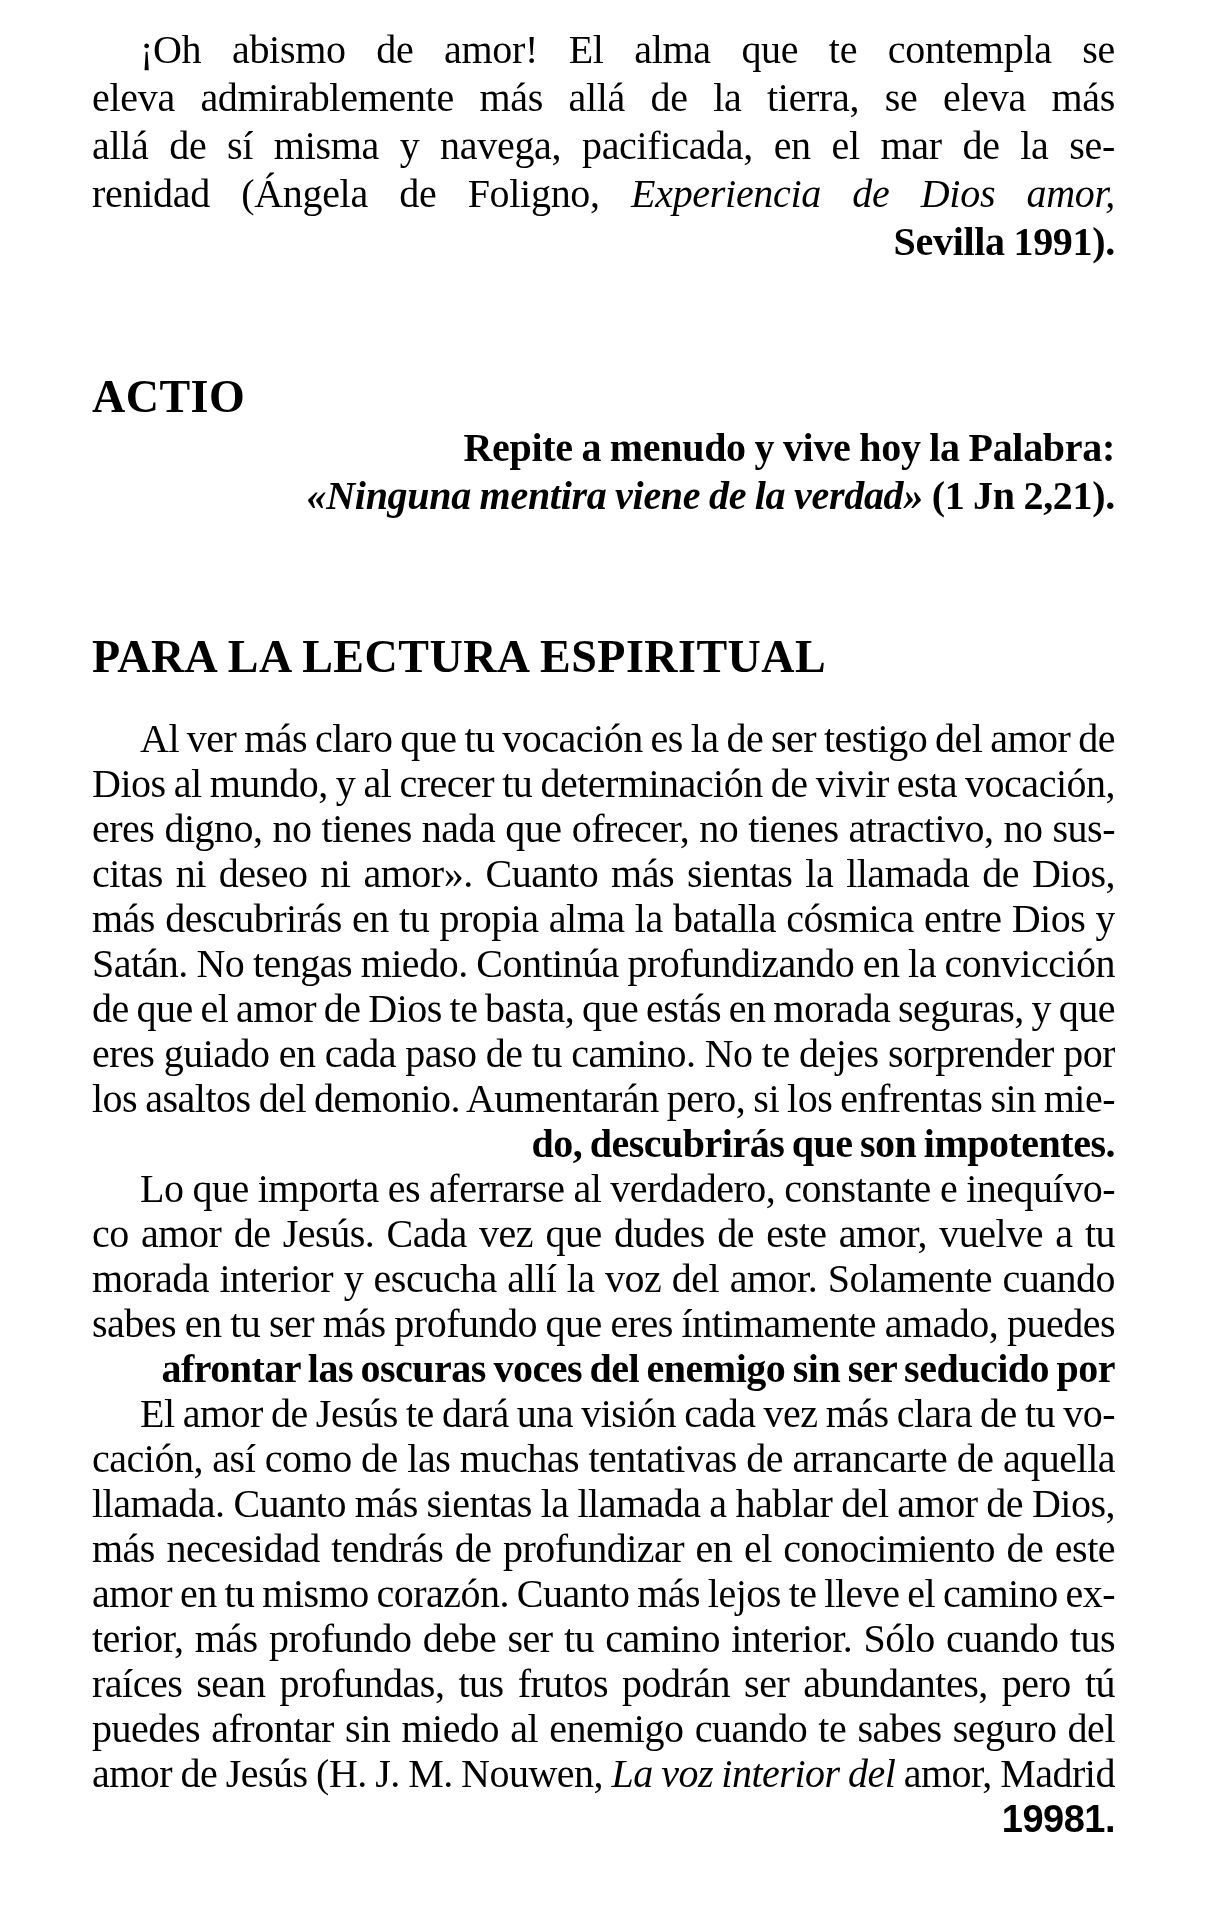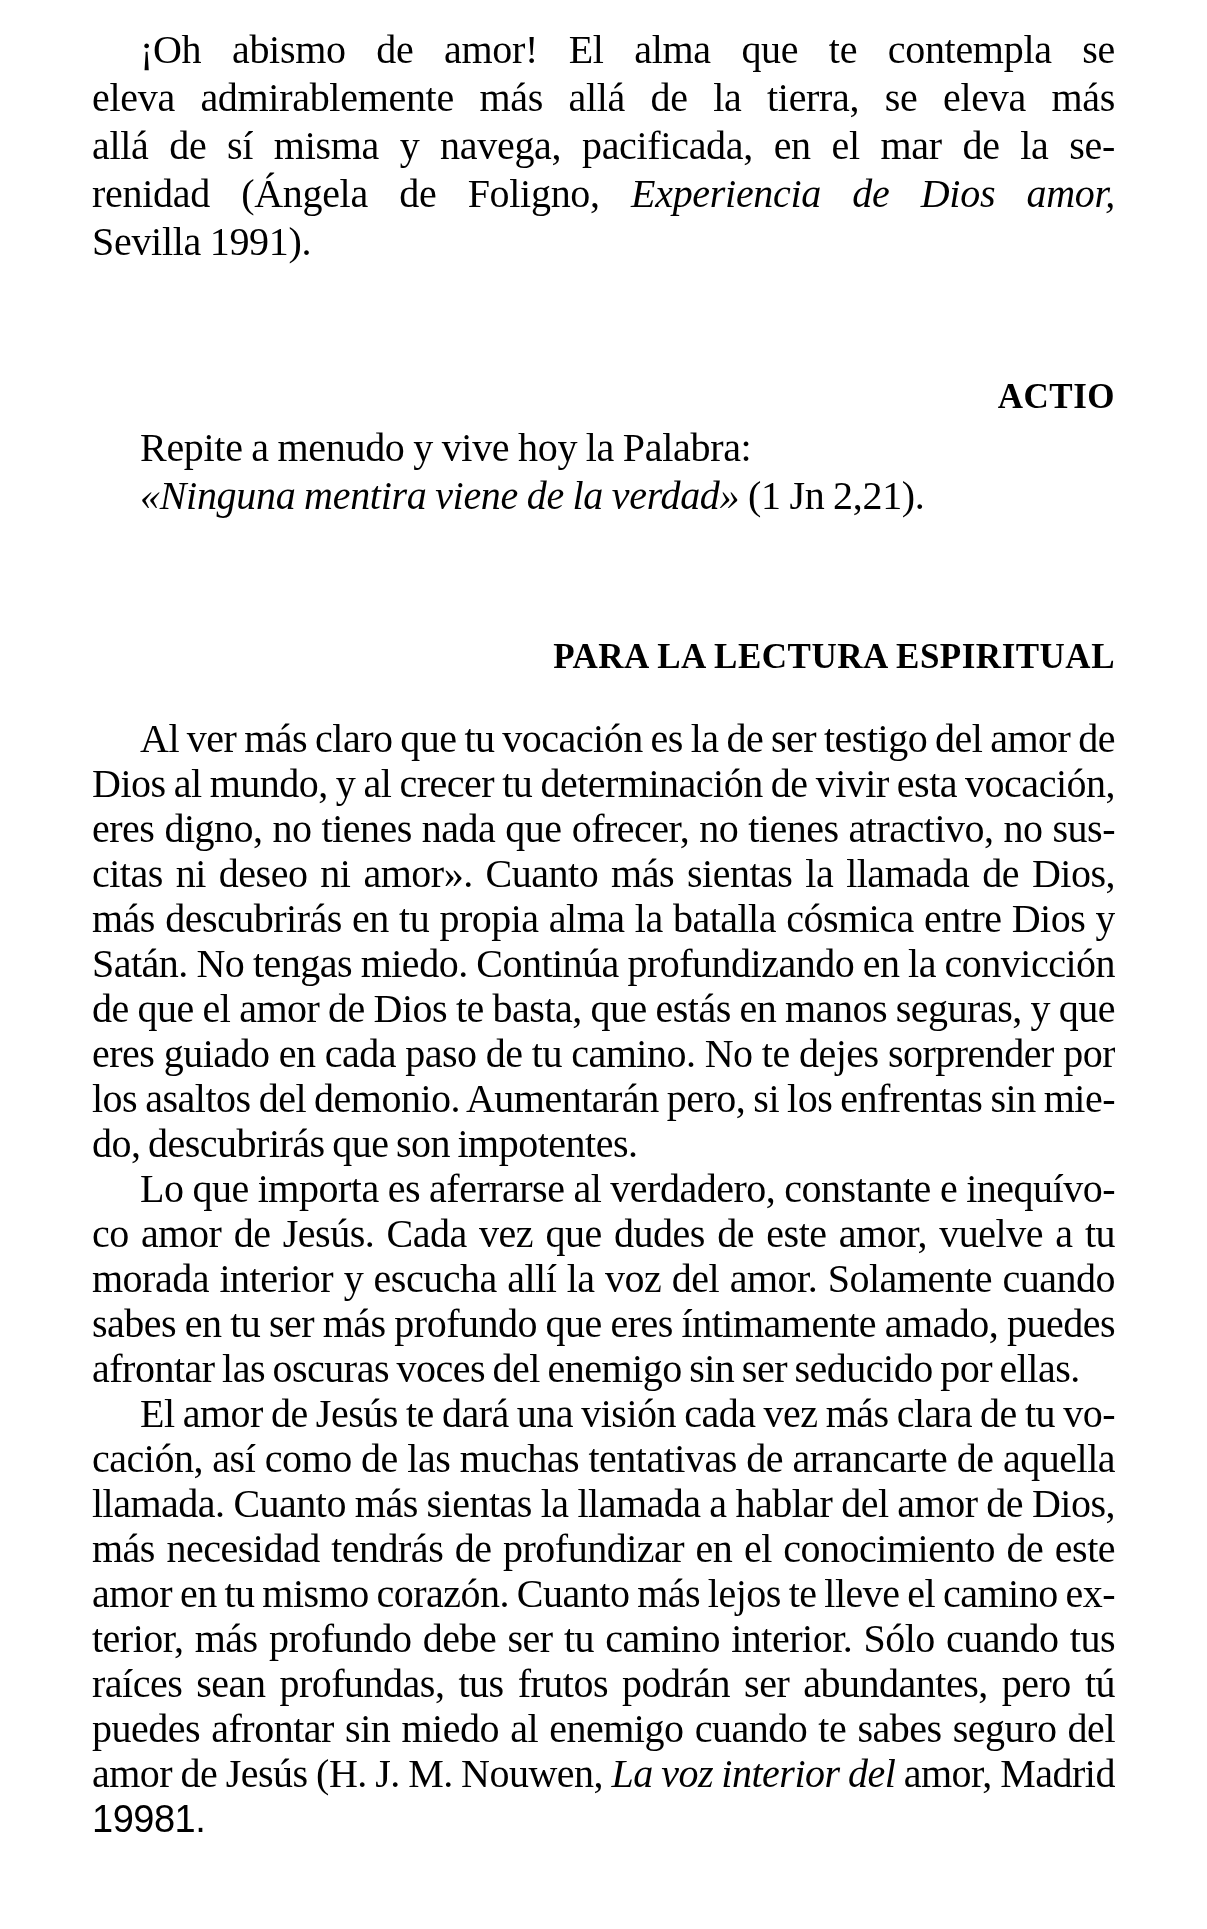--- a/index.html
+++ b/index.html
@@ -20,21 +20,21 @@
     text-align: justify;
     overflow: hidden;
     white-space: normal;
   }
   .line.just::after {
     content: "";
     display: inline-block;
     width: 100%;
     height: 0;
   }
-  .line.no-just { text-align: left; }
+  .line.no-just { text-align: right; font-weight: bold; }
   .line.indent { padding-left: 48px; }
   .it { font-style: italic; }
   .sans {
     font-family: "Liberation Sans", "DejaVu Sans", sans-serif;
     font-size: 0.95em;
   }
   
   .sz-lg .line {
     font-size: 40px;
     line-height: 48px;
@@ -45,22 +45,22 @@
   
   .sz-body .line {
     font-size: 40px;
     line-height: 45px;
     height: 45px;
     letter-spacing: -0.5px;
     word-spacing: -2px;
   }
   .heading {
     font-weight: bold;
-    text-align: right;
-    font-size: 35px;
+    text-align: left;
+    font-size: 46px;
     line-height: 54px;
     letter-spacing: 0.5px;
   }
   .heading-actio { margin-top: 104px; }
   .heading-lectura { margin-top: 110px; }
   .actio-lines { }
   .lectura-body { margin-top: 32px; }
   .paragraph { margin: 0; }
 </style>
 </head>
@@ -86,21 +86,21 @@
   <div class="heading heading-lectura">PARA LA LECTURA ESPIRITUAL</div>
 
   <div class="sz-body lectura-body">
       <div class="paragraph">
         <div class="line just indent"><span>Al ver más claro que tu vocación es la de ser testigo del amor de</span></div>
         <div class="line just"><span>Dios al mundo, y al crecer tu determinación de vivir esta vocación,</span></div>
         <div class="line just"><span>eres digno, no tienes nada que ofrecer, no tienes atractivo, no sus-</span></div>
         <div class="line just"><span>citas ni deseo ni amor». Cuanto más sientas la llamada de Dios,</span></div>
         <div class="line just"><span>más descubrirás en tu propia alma la batalla cósmica entre Dios y</span></div>
         <div class="line just"><span>Satán. No tengas miedo. Continúa profundizando en la convicción</span></div>
-        <div class="line just"><span>de que el amor de Dios te basta, que estás en manos seguras, y que</span></div>
+        <div class="line just"><span>de que el amor de Dios te basta, que estás en morada seguras, y que</span></div>
         <div class="line just"><span>eres guiado en cada paso de tu camino. No te dejes sorprender por</span></div>
         <div class="line just"><span>los asaltos del demonio. Aumentarán pero, si los enfrentas sin mie-</span></div>
         <div class="line no-just"><span>do, descubrirás que son impotentes.</span></div>
       </div>
       <div class="paragraph">
         <div class="line just indent"><span>Lo que importa es aferrarse al verdadero, constante e inequívo-</span></div>
         <div class="line just"><span>co amor de Jesús. Cada vez que dudes de este amor, vuelve a tu</span></div>
         <div class="line just"><span>morada interior y escucha allí la voz del amor. Solamente cuando</span></div>
         <div class="line just"><span>sabes en tu ser más profundo que eres íntimamente amado, puedes</span></div>
         <div class="line no-just"><span>afrontar las oscuras voces del enemigo sin ser seducido por ellas.</span></div>

